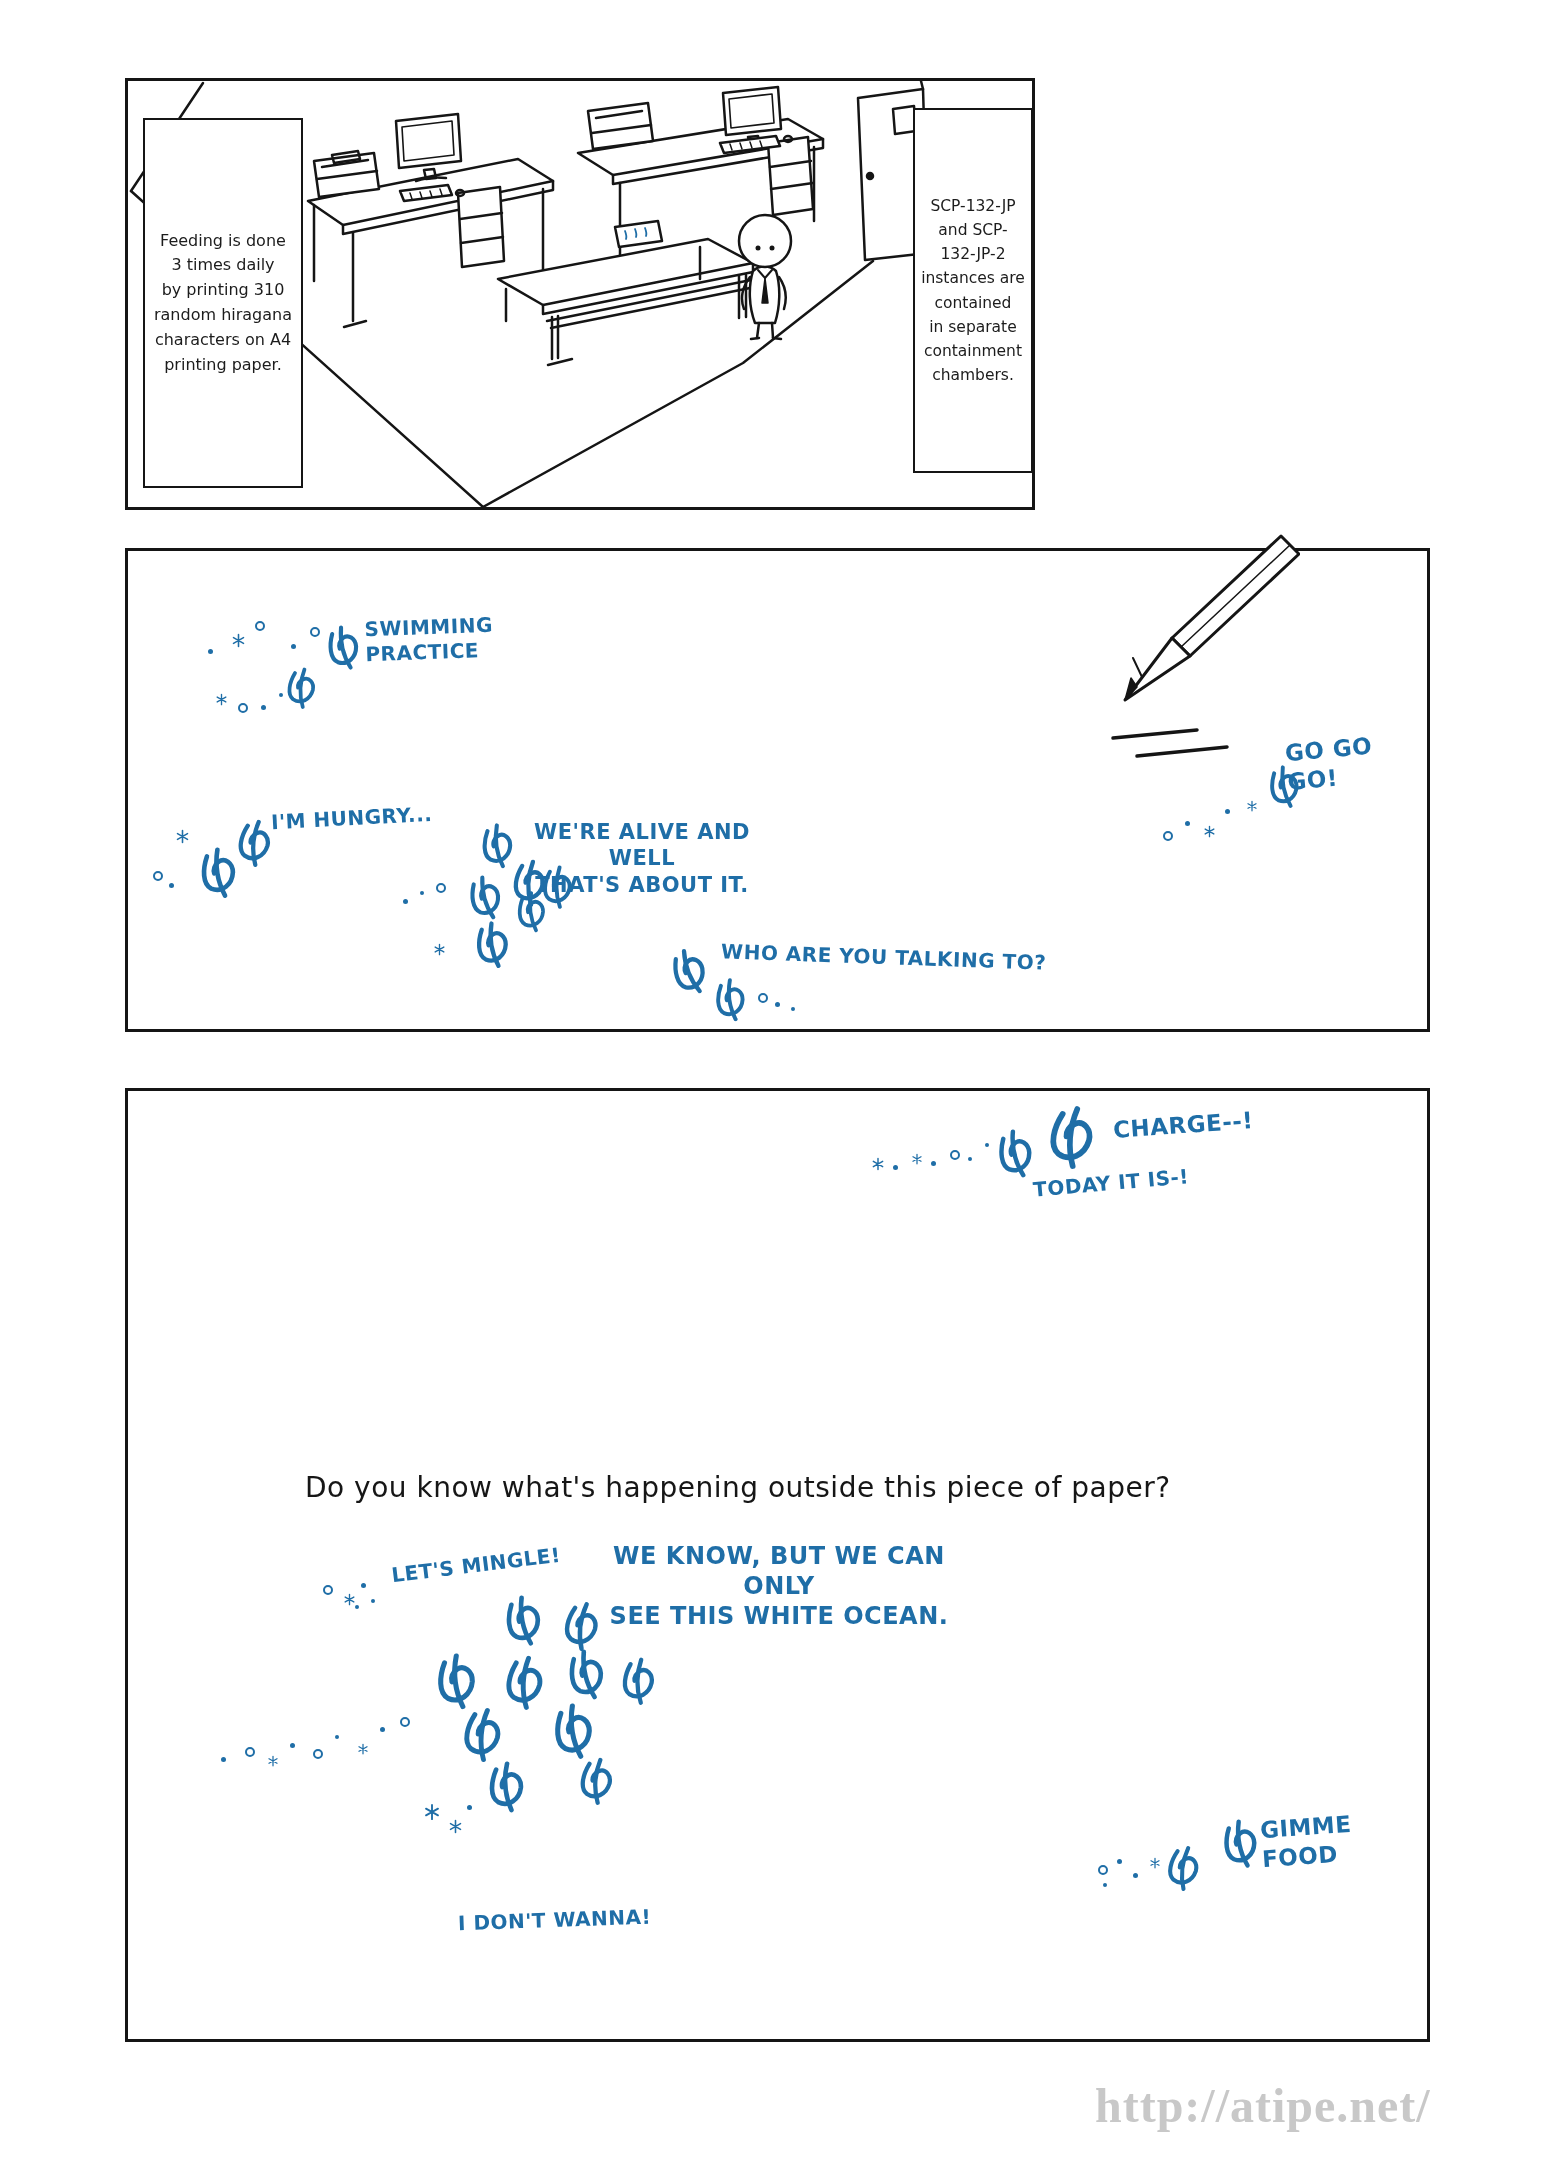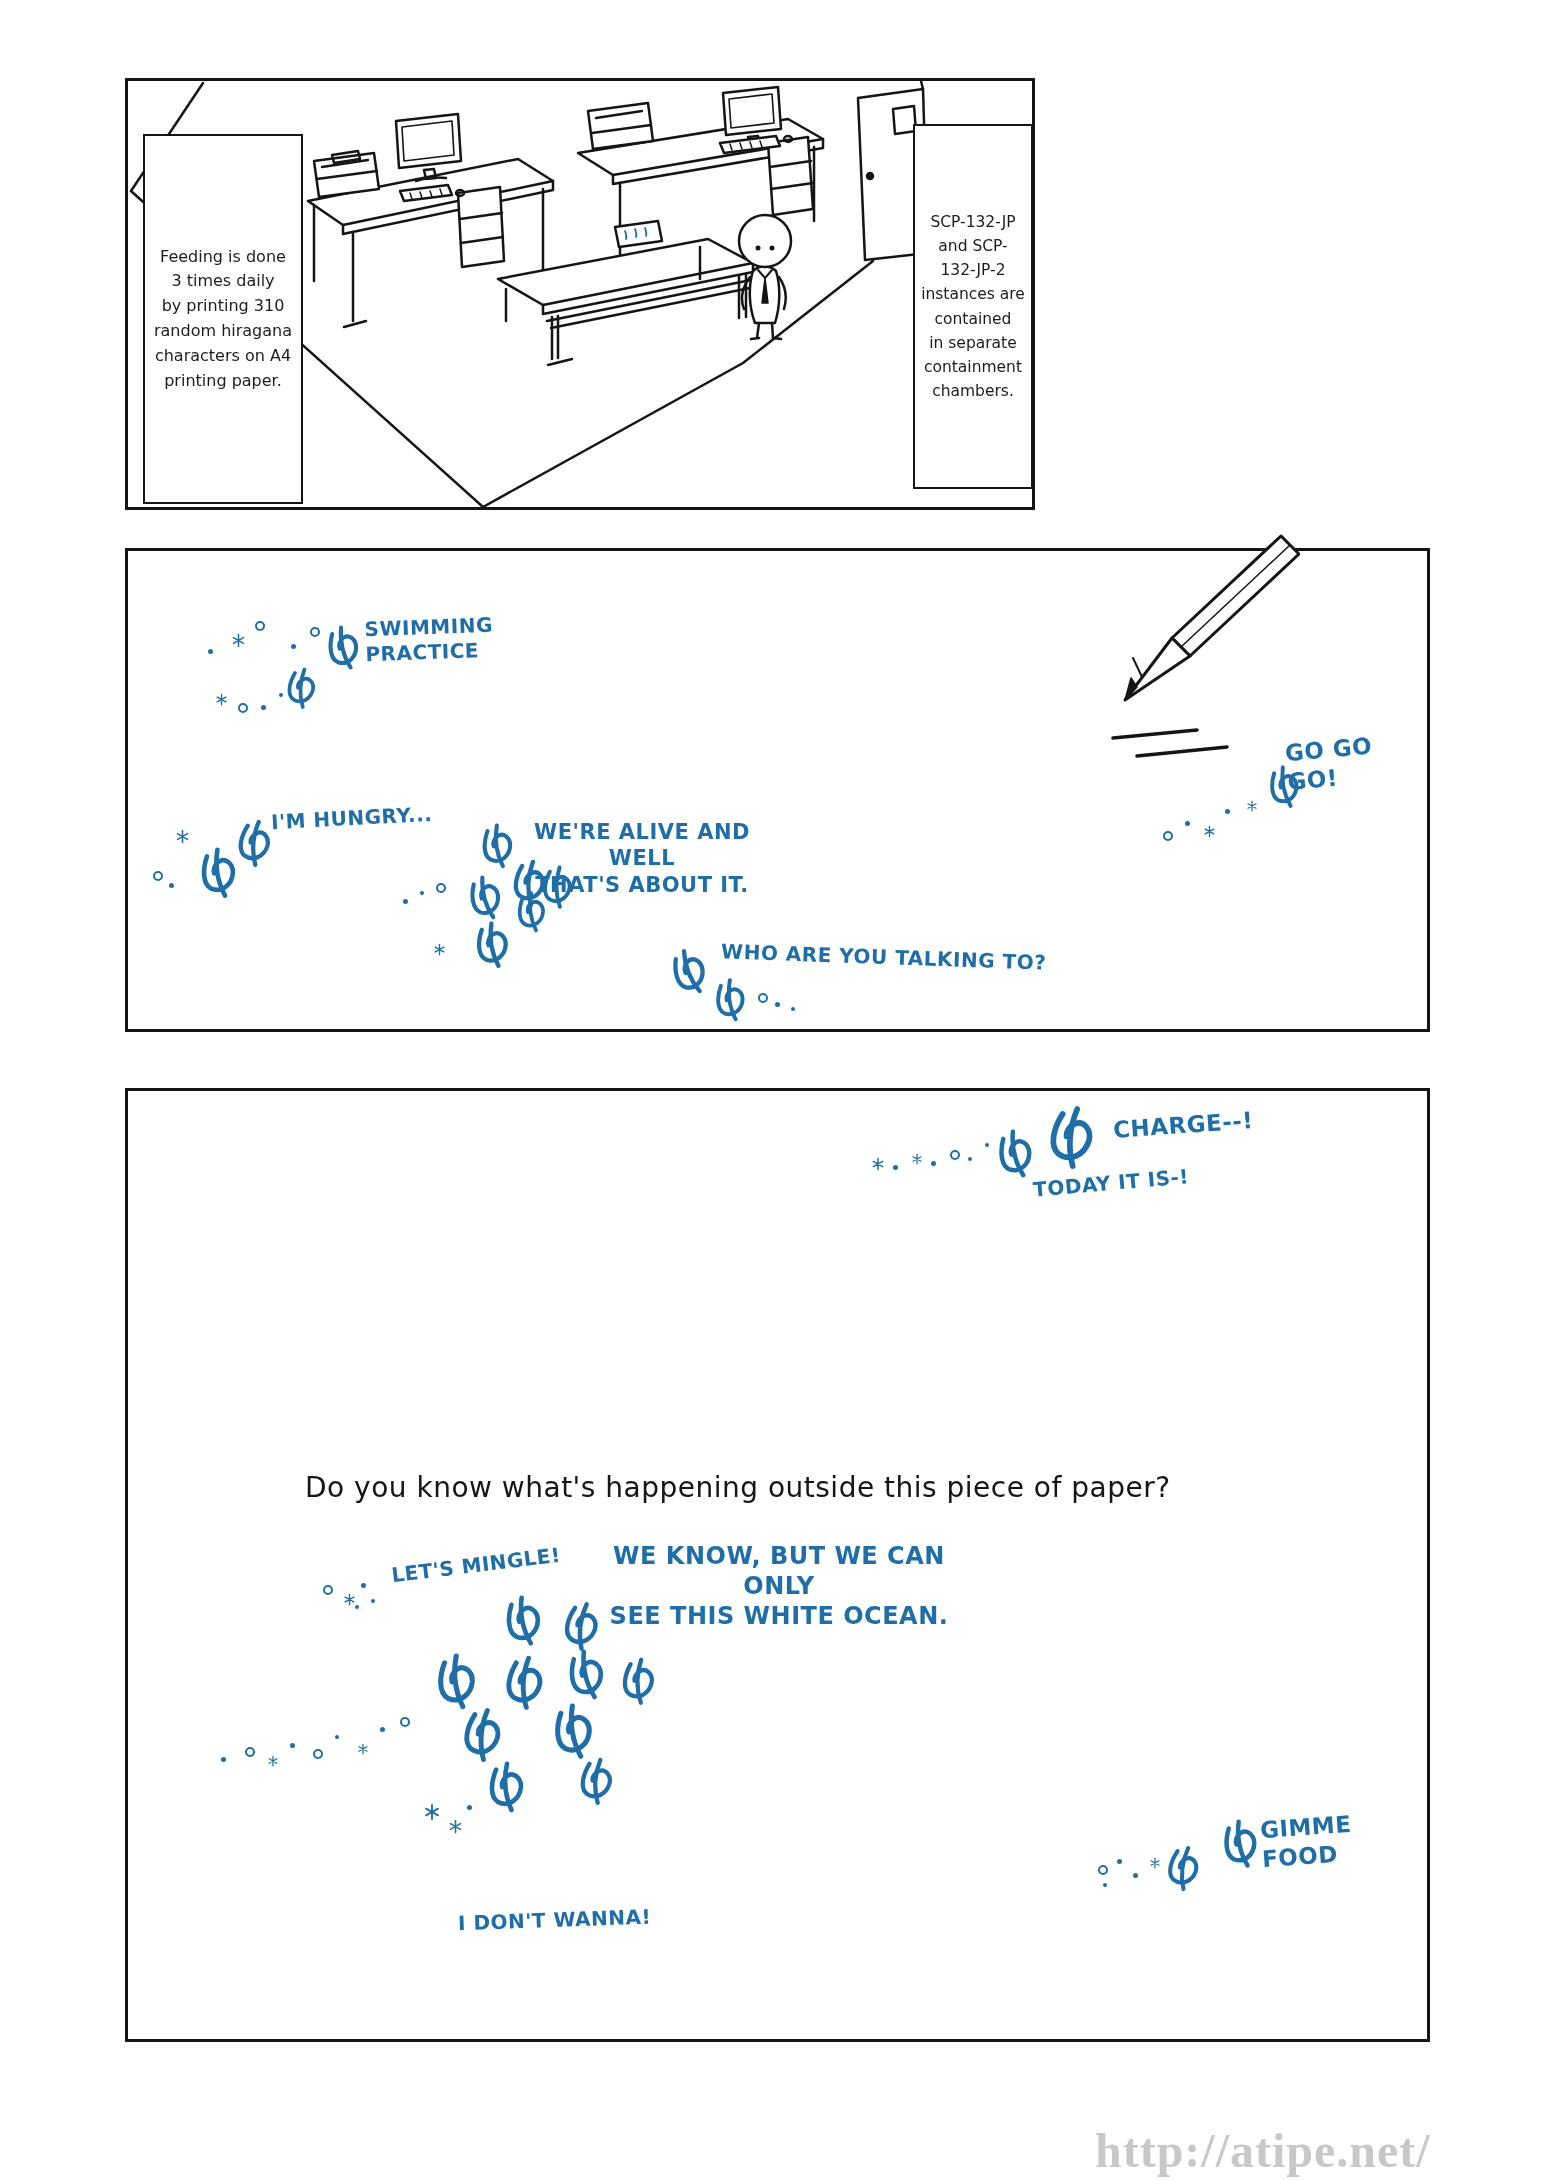--- a/index.html
+++ b/index.html
@@ -4,35 +4,35 @@
 <style>
   html,body{margin:0;padding:0;background:#ffffff;}
   .page{position:relative;width:1554px;height:2180px;background:#fff;overflow:hidden;
         font-family:"DejaVu Sans",sans-serif;--blue:#1f6ea7;--ink:#151515;}
   .panel{position:absolute;border:3px solid var(--ink);background:#fff;box-sizing:border-box;z-index:1;}
   #panel1{left:125px;top:78px;width:910px;height:432px;}
   #panel2{left:125px;top:548px;width:1305px;height:484px;}
   #panel3{left:125px;top:1088px;width:1305px;height:954px;}
   .caption{position:absolute;border:2.5px solid var(--ink);background:#fff;box-sizing:border-box;
            display:flex;align-items:center;justify-content:center;text-align:center;
-           white-space:pre-line;color:#1c1c1c;line-height:1.55;margin-top:16px;}
+           white-space:pre-line;color:#1c1c1c;line-height:1.55;}
   .q{position:absolute;color:#161616;white-space:nowrap;letter-spacing:.5px;}
   .lbl{position:absolute;color:var(--blue);font-weight:bold;white-space:pre-line;
        letter-spacing:.5px;line-height:1.25;}
   .yu{position:absolute;color:var(--blue);}
   .spark{position:absolute;color:var(--blue);}
   .dot{position:absolute;border-radius:50%;background:var(--blue);}
   .ring{position:absolute;border-radius:50%;border:2.5px solid var(--blue);width:6px;height:6px;background:#fff;}
   .artsvg{position:absolute;left:0;top:0;}
   #commbox{left:1285px;top:516px;width:110px;height:152px;z-index:6;font-size:16px;}
   #capleft{left:15px;top:37px;width:160px;height:370px;font-size:16px;padding:2px;}
   #capright{left:785px;top:27px;width:120px;height:365px;font-size:15.5px;padding:5px;}
   #pencil{position:absolute;left:1085px;top:530px;z-index:5;}
   #watermark{position:absolute;left:1095px;top:2078px;font-family:"Liberation Serif",serif;
-             font-weight:bold;font-size:48px;color:#c8c8c8;letter-spacing:1px;z-index:0;margin-top:45px;}
+             font-weight:bold;font-size:48px;color:#c8c8c8;letter-spacing:1px;z-index:0;}
 </style>
 </head>
 <body>
 
 <svg width="0" height="0" style="position:absolute" aria-hidden="true">
   <defs>
     <g id="yu-shape" fill="none" stroke="currentColor" stroke-width="5" stroke-linecap="round" stroke-linejoin="round">
       <path d="M14 9 C8 22 6 38 15 44 C26 50 38 42 40 29 C41 19 33 12 26 16 C21 19 19 24 20 28"></path>
       <path d="M26 3 C22 18 22 36 29 53"></path>
     </g>

